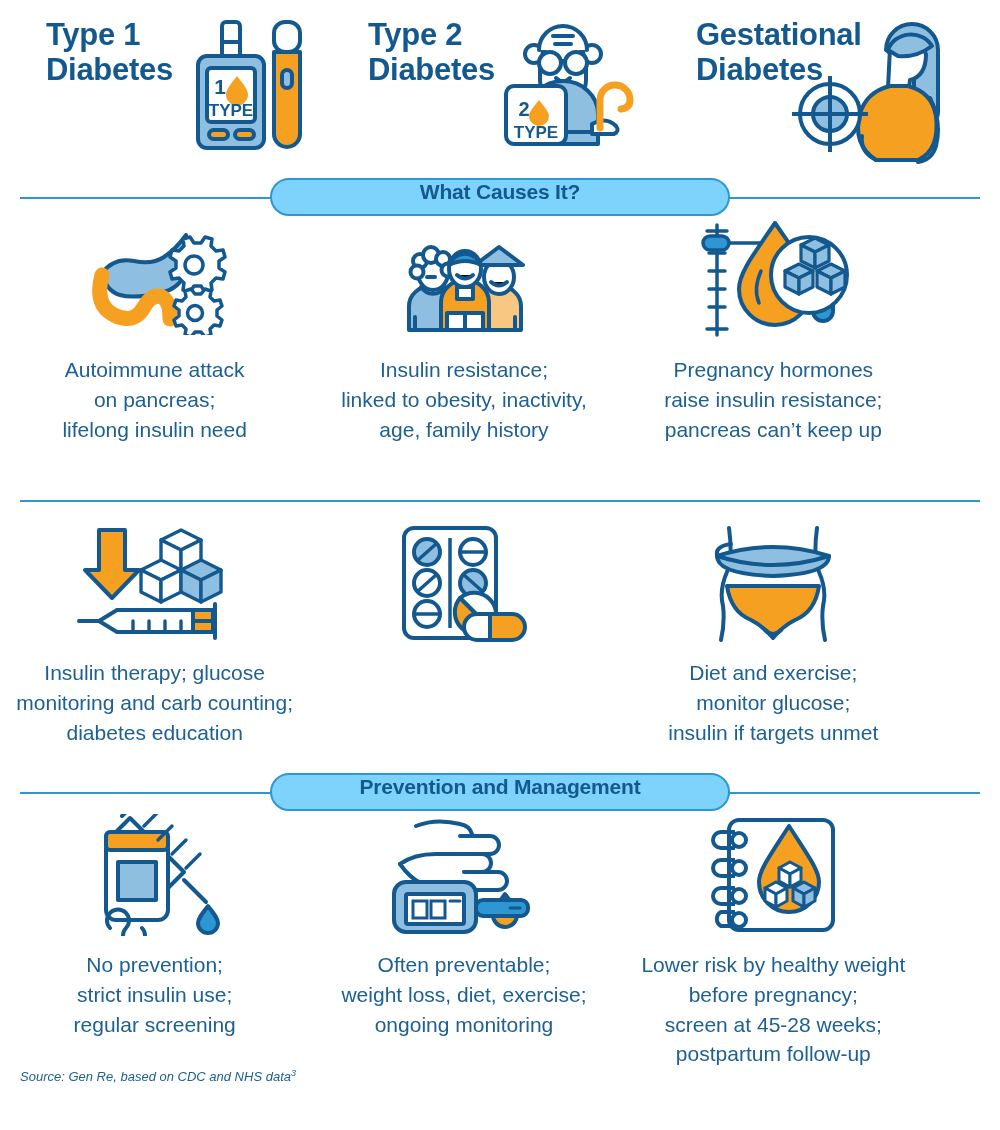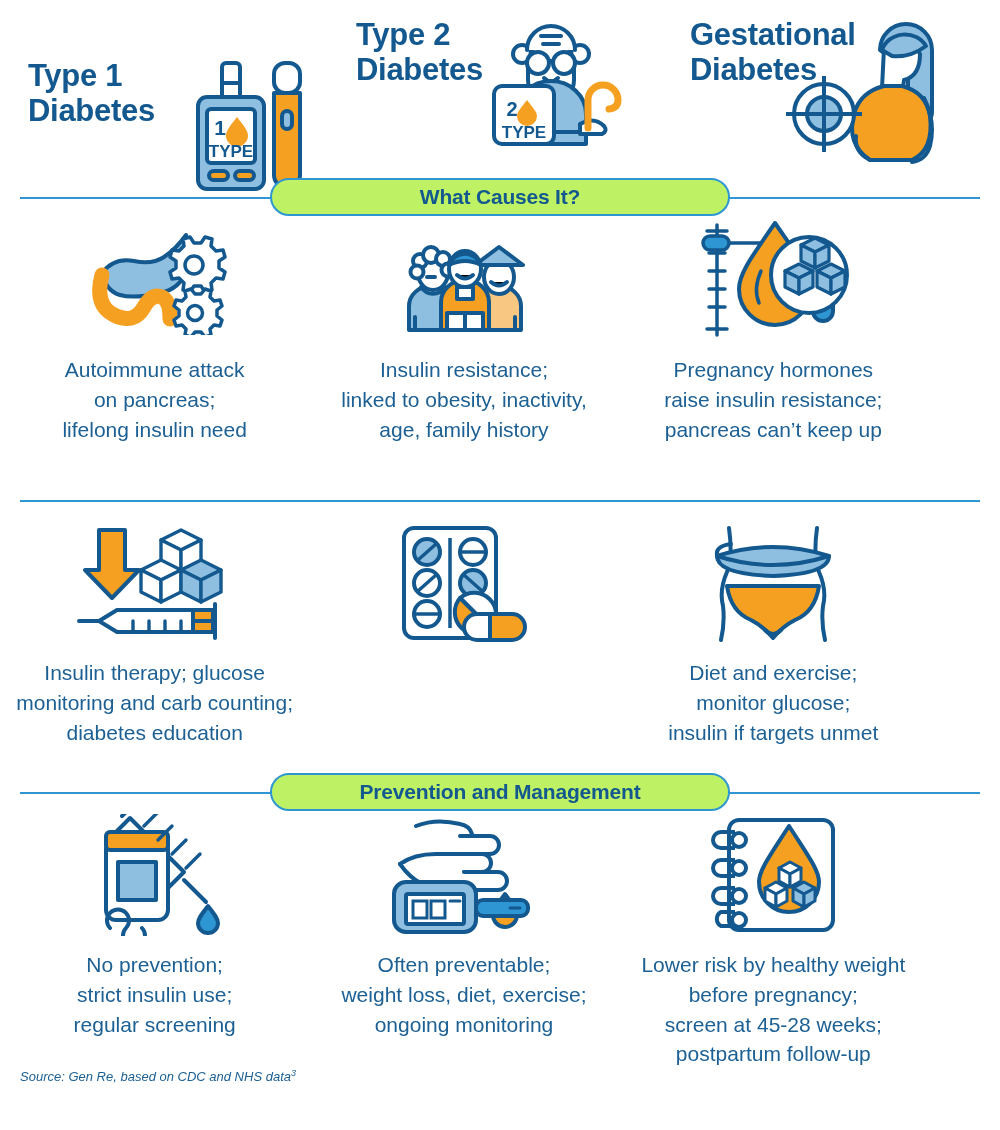--- a/index.html
+++ b/index.html
@@ -28,21 +28,21 @@
     height: 175px;
     box-sizing: border-box;
   }
   .header-col {
     flex: 1 1 33.333%;
     display: flex;
     align-items: flex-start;
     padding-top: 10px;
     position: relative;
   }
-  .header-col.c1 { padding-left: 28px; margin-top: 41px; }
+  .header-col.c1 { padding-left: 46px; }
   .header-col.c2 { padding-left: 18px; }
   .header-col.c3 { padding-left: 24px; }
 
   .header-title {
     font-size: 31px;
     line-height: 1.12;
     font-weight: bold;
     color: #13588e;
     letter-spacing: -0.3px;
     white-space: pre-line;
@@ -65,27 +65,26 @@
     position: absolute;
     left: 0;
     right: 0;
     top: 50%;
     height: 2px;
     background: #2e96d2;
   }
   .pill {
     position: relative;
     z-index: 2;
-    background: #bef264;
+    background: #7dd3fc;
     border: 2px solid #2e96d2;
     border-radius: 24px;
     height: 38px;
     min-width: 460px;
     display: flex;
-    align-items: center;
     justify-content: center;
     padding: 0 26px;
     box-sizing: border-box;
   }
   .pill-label {
     font-size: 21px;
     font-weight: bold;
     color: #13588e;
     letter-spacing: -0.2px;
     white-space: nowrap;

